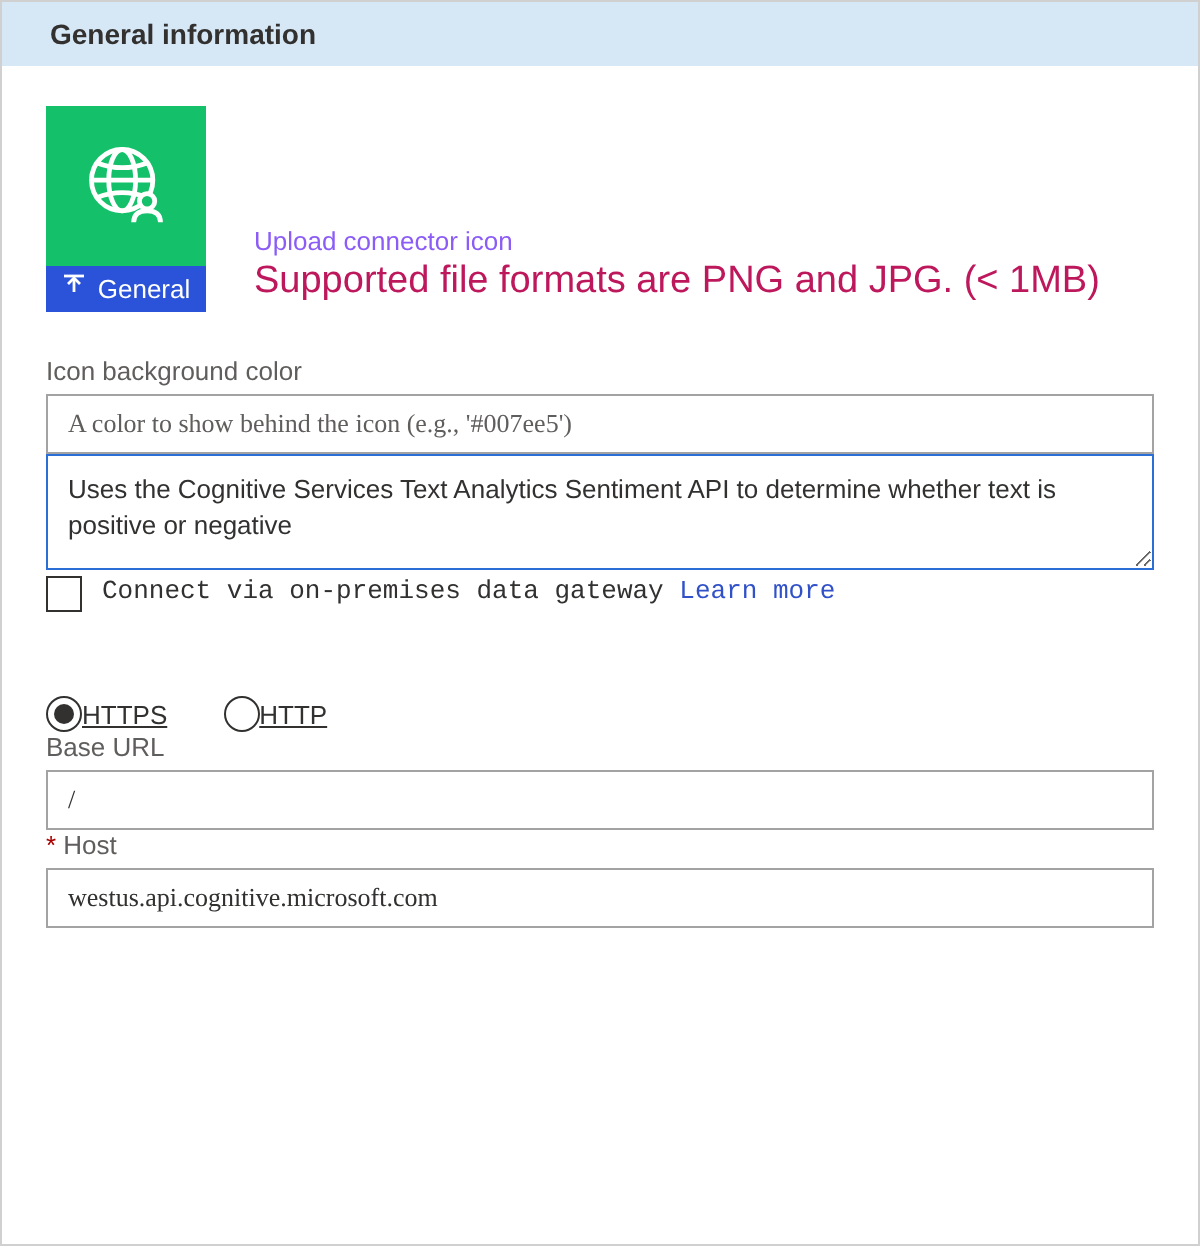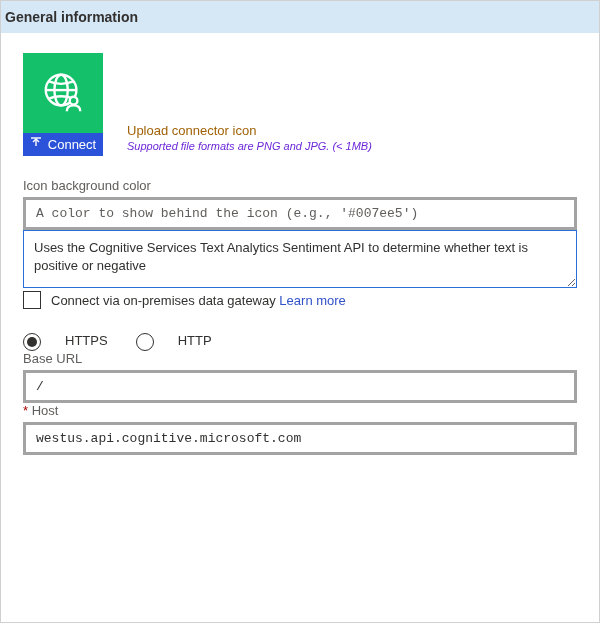--- a/index.html
+++ b/index.html
@@ -11,21 +11,21 @@
       font-family: "Segoe UI", Arial, sans-serif;
       font-size: 13px;
       color: #323130;
       background: #ffffff;
       width: 600px;
       height: 623px;
       border: 1px solid #d0d0d0;
     }
     .header {
       background: #d6e7f6;
-      padding: 8px 4px;
+      padding: 8px 24px;
       font-weight: 600;
       font-size: 14px;
       color: #323130;
     }
     .content {
       padding: 20px 22px 18px 22px;
     }
     .icon-row {
       display: flex;
       align-items: flex-end;
@@ -61,46 +61,45 @@
       cursor: pointer;
     }
     .upload-btn svg {
       width: 12px;
       height: 12px;
     }
     .icon-info {
       padding-bottom: 4px;
     }
     .link {
-      color: #a16207;
+      color: #8b5cf6;
       font-size: 13px;
       cursor: pointer;
       display: inline-block;
       margin-bottom: 2px;
     }
     .hint {
-      color: #6d28d9;
-      font-size: 11px;
-      font-style: italic;
+      color: #be185d;
+      font-size: 19px;
     }
     .field-label {
       font-size: 13px;
       color: #605e5c;
       margin-bottom: 4px;
       display: block;
     }
     .field-label.req::before {
       content: '* ';
       color: #a80000;
     }
     .text-input {
       width: 100%;
-      border: 3px solid #a3a3a3;
+      border: 1px solid #a3a3a3;
       padding: 6px 10px;
-      font-family: Liberation Mono, monospace;
+      font-family: Liberation Serif, serif;
       font-size: 13px;
       color: #323130;
       background: #ffffff;
     }
     .text-input::placeholder {
       color: #605e5c;
     }
     .textarea {
       width: 100%;
       border: 1px solid #2b6fd6;
@@ -109,41 +108,44 @@
       font-size: 13px;
       color: #323130;
       resize: vertical;
       min-height: 58px;
       line-height: 1.35;
     }
     .field-group {
     }
     .checkbox-row {
       display: flex;
-      align-items: center;
+      align-items: flex-start;
       gap: 10px;
-      margin-bottom: 24px;
+      margin-bottom: 42px;
+      font-family: Liberation Mono, monospace;
     }
     .checkbox {
       width: 18px;
       height: 18px;
       border: 1px solid #323130;
       background: #ffffff;
       cursor: pointer;
       flex-shrink: 0;
     }
     .radio-row {
       display: flex;
       gap: 28px;
       margin-top: 6px;
     }
     .radio-option {
       display: flex;
-      gap: 24px;
-      cursor: pointer;
+      align-items: center;
+      gap: 0;
+      cursor: pointer;
+      text-decoration: underline;
     }
     .radio {
       width: 18px;
       height: 18px;
       border: 1px solid #323130;
       border-radius: 50%;
       display: flex;
       align-items: center;
       justify-content: center;
       flex-shrink: 0;
@@ -189,21 +191,21 @@
         </span>
       </div>
       <div class="upload-btn">
         <span>
           <svg viewBox="0 0 12 12" fill="none" stroke="#ffffff" stroke-width="1.4">
             <line x1="6" y1="9" x2="6" y2="2"></line>
             <polyline points="3,5 6,2 9,5"></polyline>
             <line x1="1" y1="1" x2="11" y2="1"></line>
           </svg>
         </span>
-        <span>Connect</span>
+        <span>General</span>
       </div>
     </div>
     <div class="icon-info">
       <div class="link">Upload connector icon</div>
       <div class="hint">Supported file formats are PNG and JPG. (&lt; 1MB)</div>
     </div>
   </div>
 
   <div class="field-group">
     <label class="field-label">Icon background color</label>

